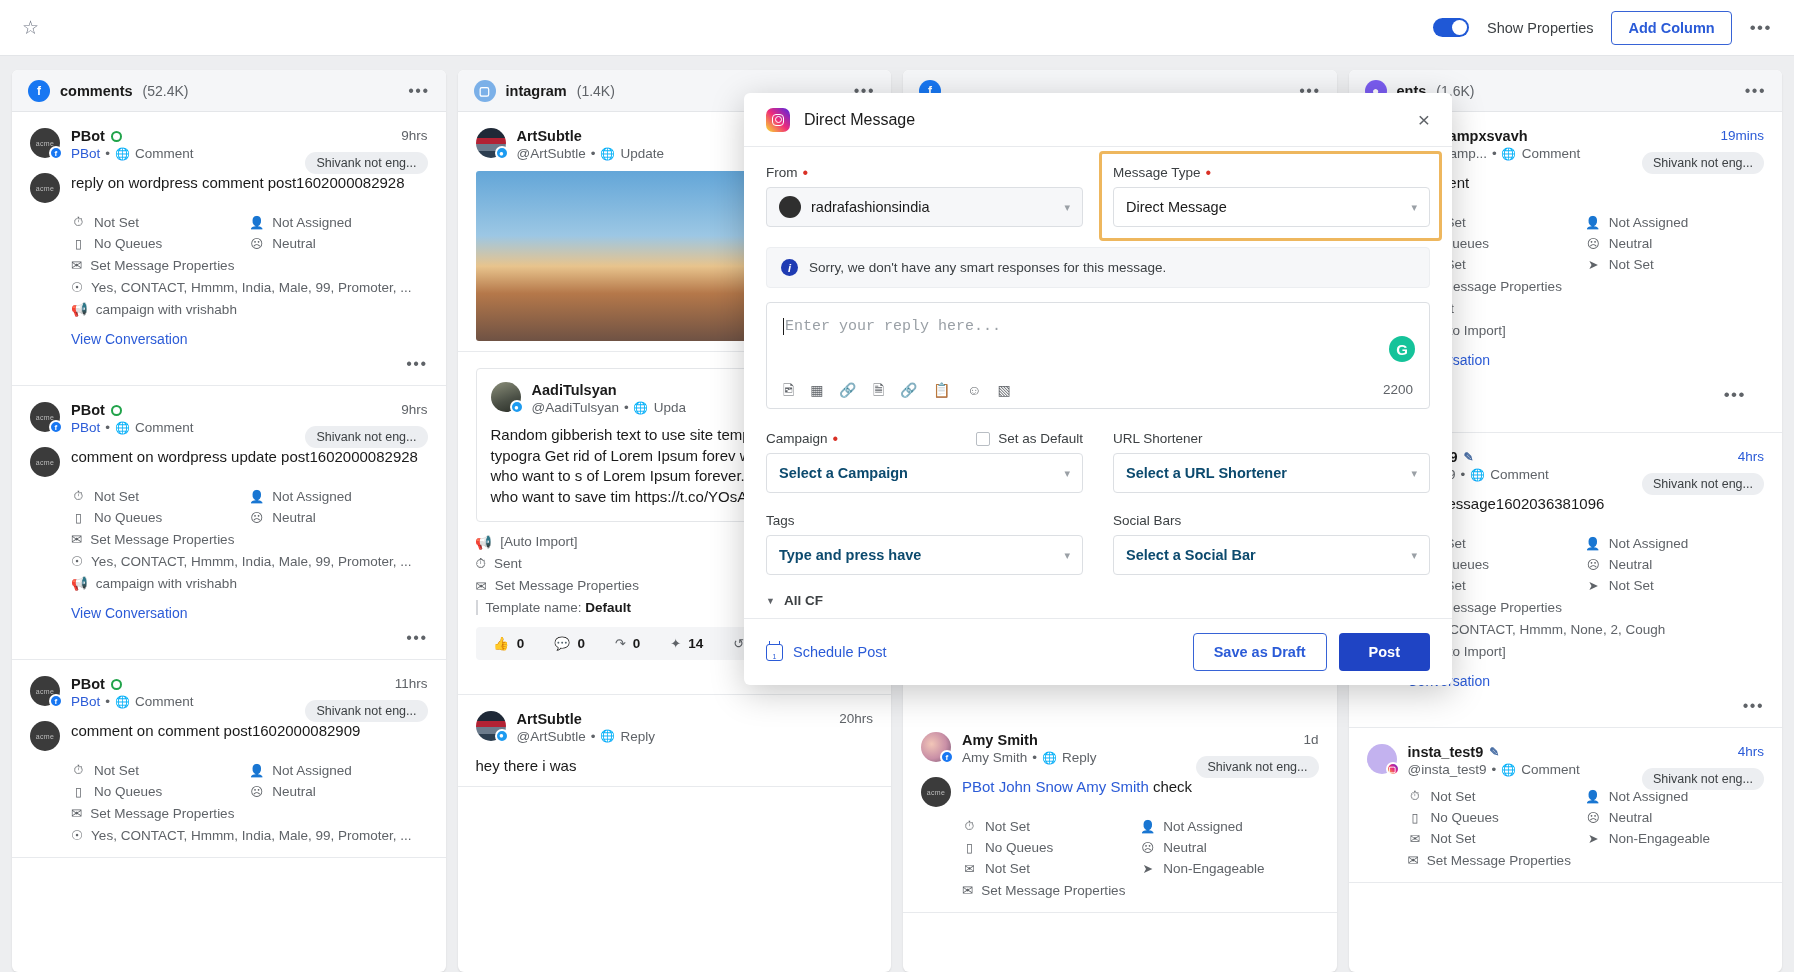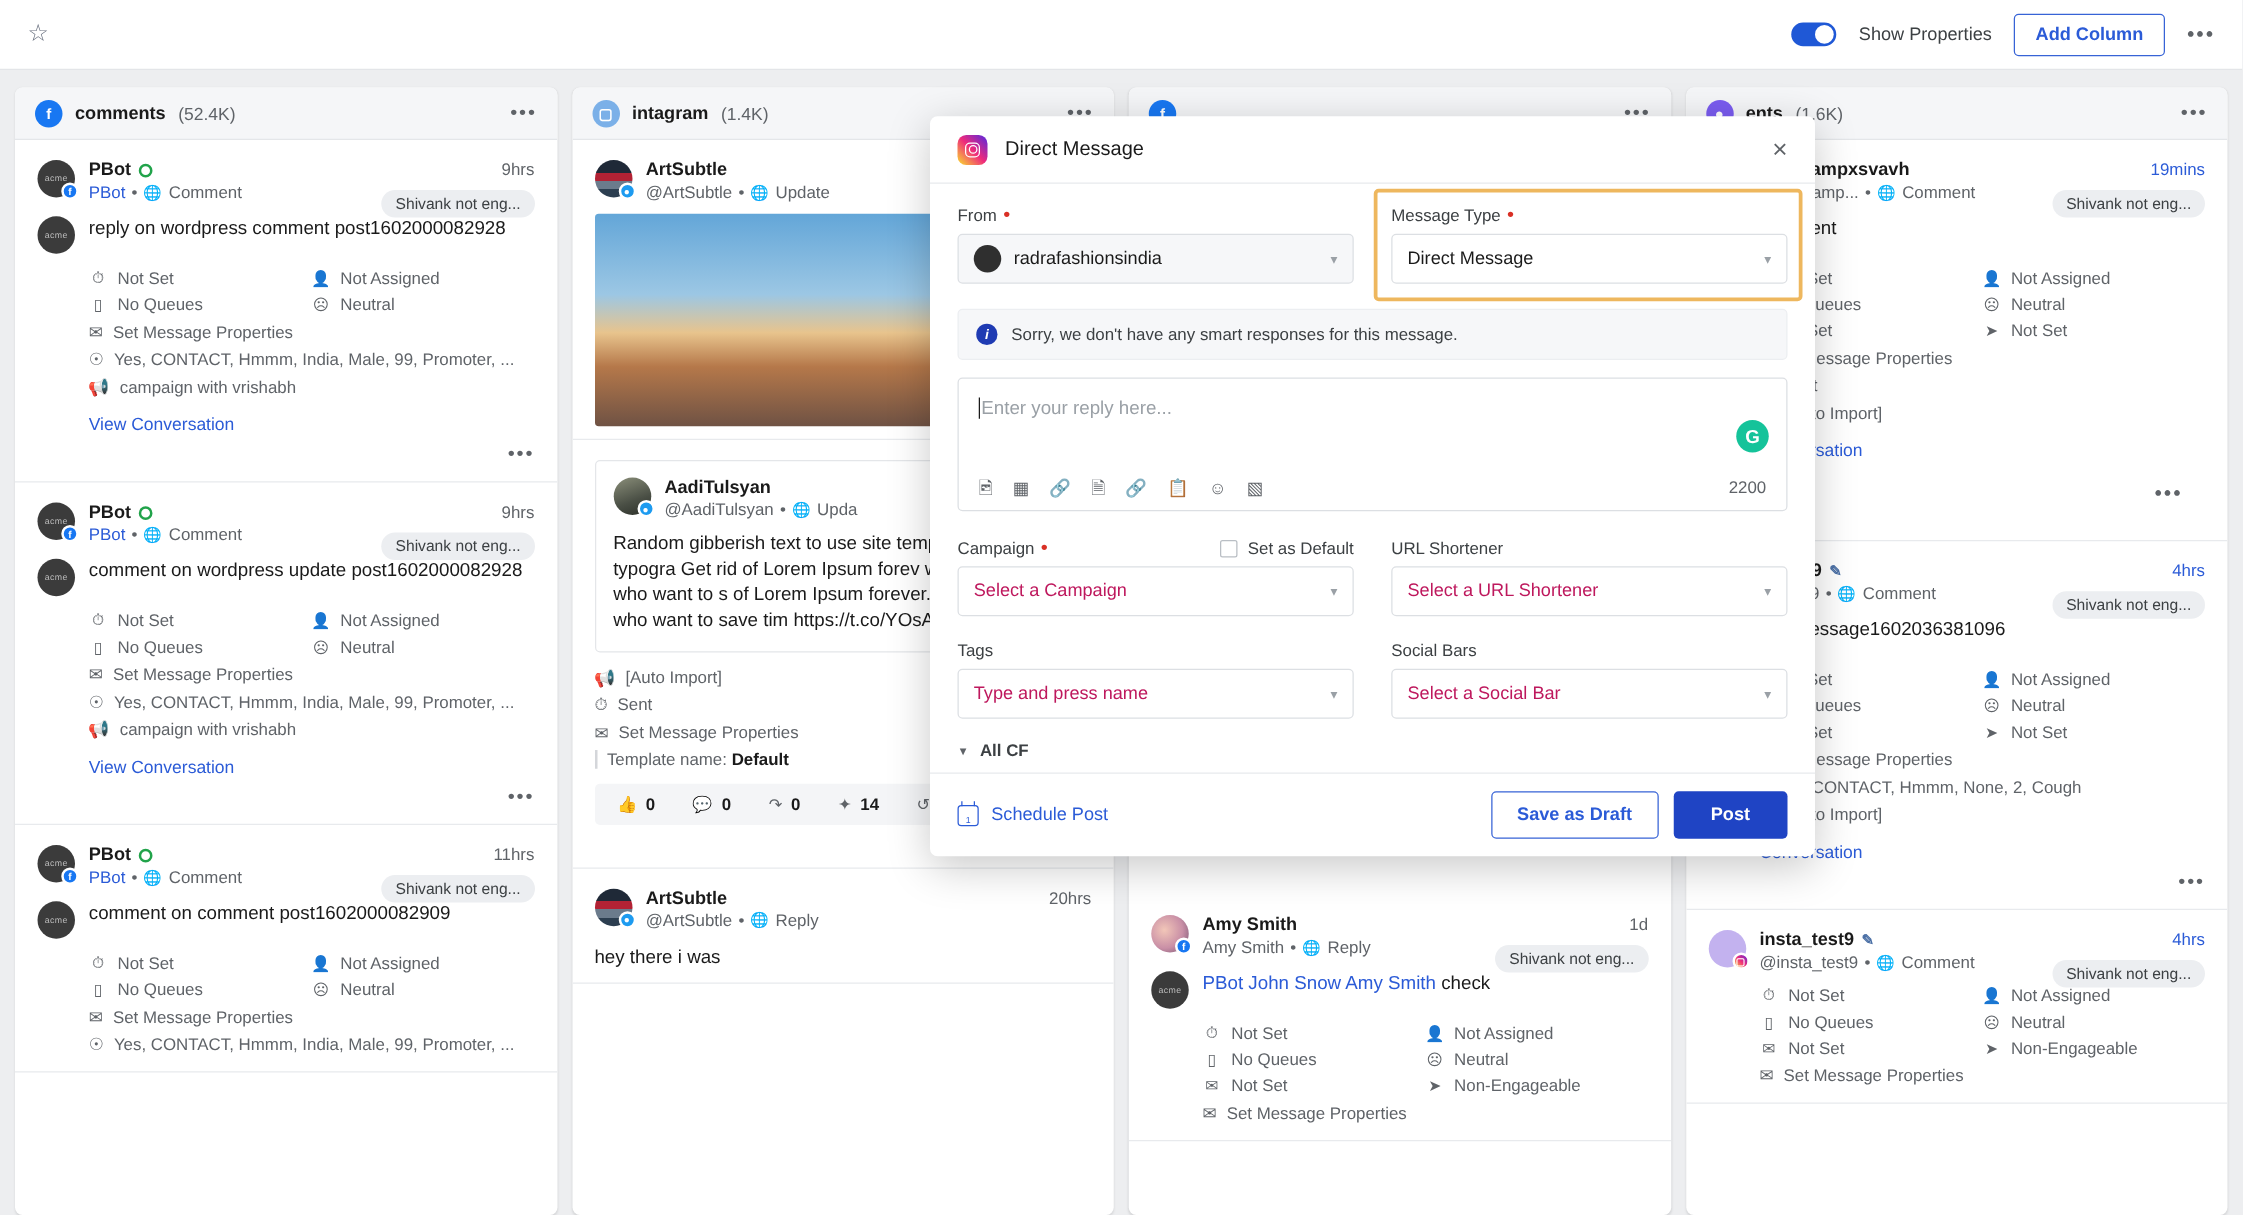--- a/index.html
+++ b/index.html
@@ -163,21 +163,21 @@
 
   .row2 { display: flex; gap: 30px; }
   .fld { flex: 1; min-width: 0; position: relative; }
   .fld-label { font-size: 13.5px; color: #3c4043; margin-bottom: 7px; display: flex; align-items: center; gap: 5px; }
   .req { color: #d93025; font-size: 16px; line-height: 0; }
   .inp {
     height: 40px; border: 1px solid #dcdfe3; border-radius: 4px; background: #f6f7f9;
     display: flex; align-items: center; padding: 0 12px; gap: 10px; font-size: 14.5px; color: #1a1a1a;
   }
   .inp.white { background: #fff; }
-  .inp .ph { color: #be185d; }
+  .inp .ph { color: #0c4a6e; font-weight: bold; }
   .inp .caret { margin-left: auto; color: #9aa0a6; font-size: 11px; }
   .mini-av { width: 22px; height: 22px; border-radius: 50%; background: #2f2f2f; flex: none; }
 
   .hl-wrap {
     position: absolute; left: -14px; right: -12px; top: -14px; bottom: -14px;
     border: 3px solid #eeb75e; border-radius: 4px; pointer-events: none;
   }
 
   .note {
     margin-top: 20px; background: #f6f7f9; border: 1px solid #eceef1; border-radius: 4px;
@@ -186,21 +186,21 @@
   }
   .info-dot {
     width: 17px; height: 17px; border-radius: 50%; background: #1f3bb3; color: #fff;
     font-size: 11px; font-style: italic; font-weight: bold;
     display: flex; align-items: center; justify-content: center; flex: none;
   }
 
   .composer {
     margin-top: 14px; border: 1px solid #dcdfe3; border-radius: 4px; position: relative;
   }
-  .composer-text { padding: 15px 16px 0; font-size: 15px; color: #9aa0a6; height: 70px; }
+  .composer-text { padding: 15px 16px 0; font-size: 15px; color: #9aa0a6; height: 70px; font-family: Liberation Mono, monospace; }
   .composer-text .caret-bar { border-left: 1px solid #1a1a1a; padding-left: 1px; }
   .grammarly {
     position: absolute; right: 14px; bottom: 46px; width: 26px; height: 26px;
     border-radius: 50%; background: #15c39a; color: #fff; font-size: 15px;
     display: flex; align-items: center; justify-content: center; font-weight: bold;
   }
   .composer-bar {
     display: flex; align-items: center; gap: 16px; padding: 9px 16px 11px;
   }
   .cb-icon { font-size: 14px; color: #5f6368; cursor: pointer; line-height: 1; }
@@ -909,21 +909,21 @@
         <div>
           <div class="fld-label">URL Shortener</div>
           <div class="inp white">
             <span class="ph">Select a URL Shortener</span>
             <span class="caret">▾</span>
           </div>
         </div>
         <div>
           <div class="fld-label">Tags</div>
           <div class="inp white">
-            <span class="ph">Type and press name</span>
+            <span class="ph">Type and press have</span>
             <span class="caret">▾</span>
           </div>
         </div>
         <div>
           <div class="fld-label">Social Bars</div>
           <div class="inp white">
             <span class="ph">Select a Social Bar</span>
             <span class="caret">▾</span>
           </div>
         </div>

